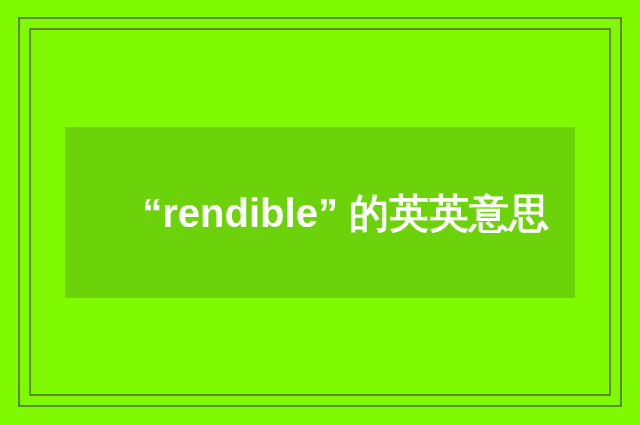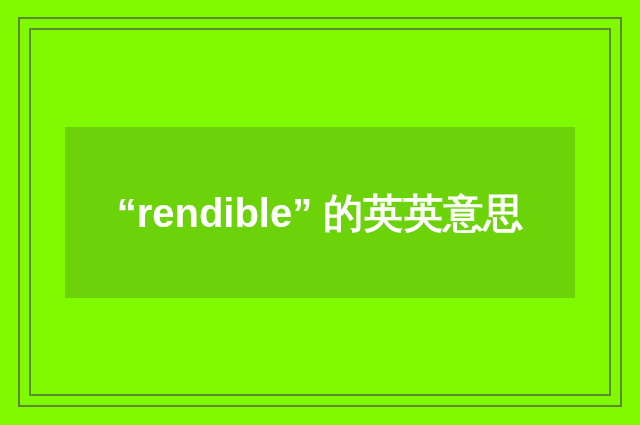--- a/index.html
+++ b/index.html
@@ -57,21 +57,21 @@
     display: flex;
     align-items: center;
     justify-content: center;
     box-sizing: border-box;
   }
 
   .headline {
     margin: 16px;
     padding: 0 10px;
     width: 100%;
-    text-align: center;
+    text-align: right;
     color: #ffffff;
     font-family: "Liberation Sans", "DejaVu Sans", sans-serif;
     font-weight: 700;
     font-size: 40px;
     line-height: 1.45;
     letter-spacing: 0px;
     word-break: break-all;
     overflow-wrap: break-word;
     -webkit-font-smoothing: antialiased;
   }

